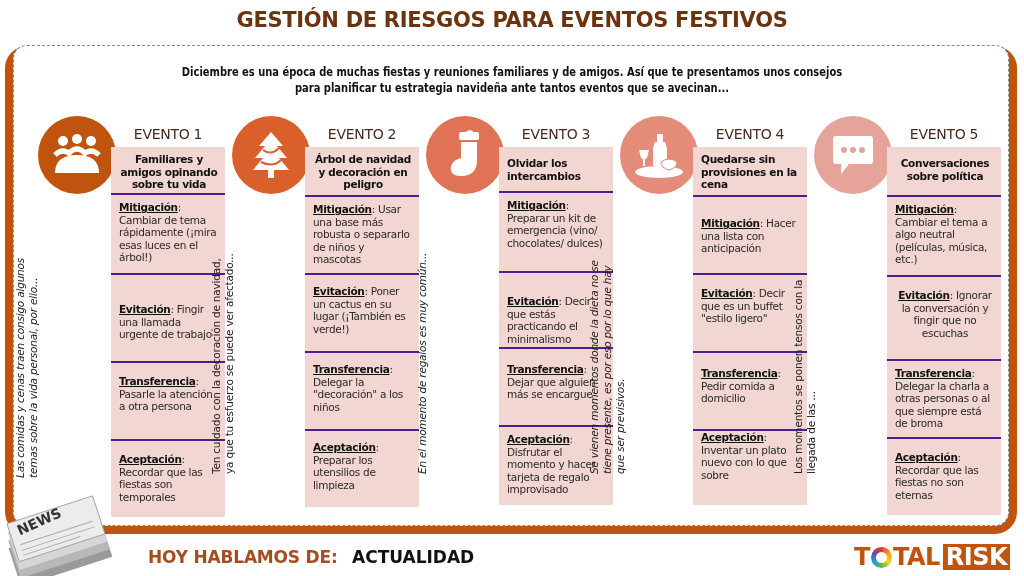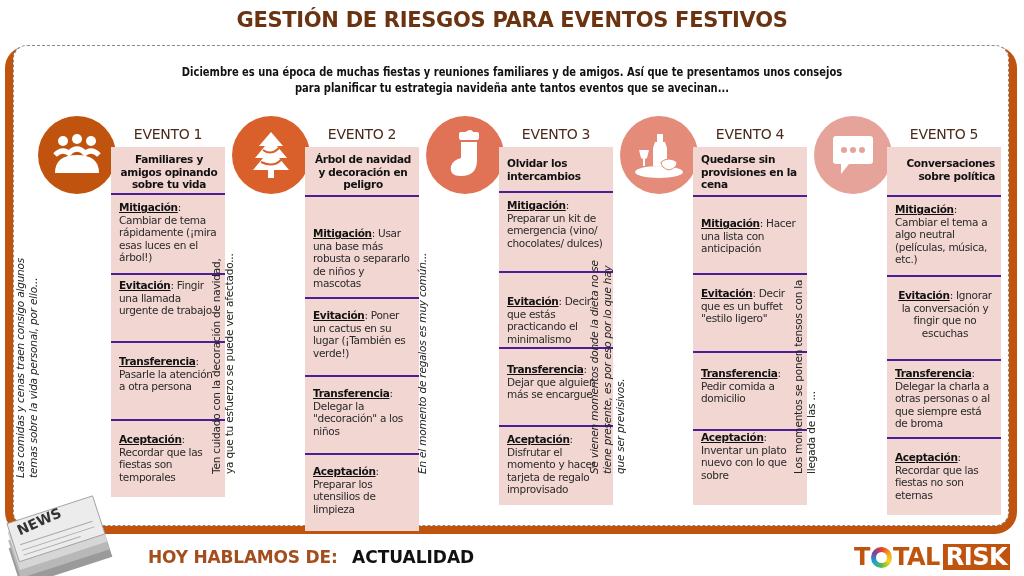--- a/index.html
+++ b/index.html
@@ -102,39 +102,39 @@
         <circle cx="28" cy="6" r="5" fill="#fff"></circle>
         <circle cx="42" cy="8" r="5" fill="#fff"></circle>
       <path d="M6 22 q8 -8 16 0 M20 20 q8 -8 16 0 M34 22 q8 -8 16 0" stroke="#fff" stroke-width="5" fill="none"></path>
       <path d="M6 40 Q6 22 28 22 Q50 22 50 40 Z" fill="#fff"></path>
     </svg>
   </div>
   <div class="ev-title">EVENTO 1</div>
   <div class="col">
     <div class="cell head" style="height:48px;">Familiares y amigos opinando sobre tu vida</div>
     <div class="cell" style="height:80px;"><span class="lbl">Mitigación</span>: <span>Cambiar de tema rápidamente (¡mira esas luces en el árbol!)</span></div>
-    <div class="cell" style="height:68px;padding-top:4px;"><span class="lbl">Evitación</span>: <span>Fingir una llamada urgente de trabajo</span></div>
+    <div class="cell" style="height:88px;padding-top:28px;"><span class="lbl">Evitación</span>: <span>Fingir una llamada urgente de trabajo</span></div>
     <div class="cell" style="height:78px;padding-top:12px;"><span class="lbl">Transferencia</span>: <span>Pasarle la atención a otra persona</span></div>
     <div class="cell" style="height:76px;padding-top:12px;"><span class="lbl">Aceptación</span>: <span>Recordar que las fiestas son temporales</span></div>
   </div>
   <div class="side" style="left:28px;bottom:36px;"><span class="italic">Las comidas y cenas traen consigo algunos temas sobre la vida personal, por ello...</span></div>
 </div>
 
 <div class="event" style="left:220px;">
   <div class="circle" style="background:#d9602a;">
     <svg width="40" height="50" viewBox="0 0 40 50">
       <path d="M20 2 L8 16 L14 16 L4 28 L12 28 L2 40 L38 40 L28 28 L36 28 L26 16 L32 16 Z" fill="#fff"></path>
       <rect x="17" y="40" width="6" height="8" fill="#fff"></rect>
       <path d="M12 20 Q20 26 28 18 M10 32 Q22 38 30 30" stroke="#d9602a" stroke-width="2" fill="none"></path>
     </svg>
   </div>
   <div class="ev-title">EVENTO 2</div>
   <div class="col">
     <div class="cell head" style="height:50px;">Árbol de navidad y decoración en peligro</div>
-    <div class="cell" style="height:78px;margin-top:24px;"><span class="lbl">Mitigación</span>: <span>Usar una base más robusta o separarlo de niños y mascotas</span></div>
+    <div class="cell" style="height:78px;"><span class="lbl">Mitigación</span>: <span>Usar una base más robusta o separarlo de niños y mascotas</span></div>
     <div class="cell" style="height:78px;padding-top:10px;"><span class="lbl">Evitación</span>: <span>Poner un cactus en su lugar (¡También es verde!)</span></div>
     <div class="cell" style="height:78px;padding-top:10px;"><span class="lbl">Transferencia</span>: <span>Delegar la "decoración" a los niños</span></div>
     <div class="cell" style="height:76px;padding-top:10px;"><span class="lbl">Aceptación</span>: <span>Preparar los utensilios de limpieza</span></div>
   </div>
   <div class="side" style="left:30px;bottom:40px;"><span>Ten cuidado con la decoración de navidad, ya que tu esfuerzo se puede ver afectado...</span></div>
 </div>
 
 <div class="event" style="left:414px;">
   <div class="circle" style="background:#e07356;">
     <svg width="40" height="50" viewBox="0 0 40 50">
@@ -181,21 +181,21 @@
     <svg width="44" height="42" viewBox="0 0 44 42">
       <rect x="2" y="2" width="40" height="28" rx="3" fill="#fff"></rect>
       <path d="M10 30 L10 40 L18 30 Z" fill="#fff"></path>
       <circle cx="13" cy="16" r="3" fill="#e6a39a"></circle>
         <circle cx="22" cy="16" r="3" fill="#e6a39a"></circle>
         <circle cx="31" cy="16" r="3" fill="#e6a39a"></circle>
     </svg>
   </div>
   <div class="ev-title">EVENTO 5</div>
   <div class="col">
-    <div class="cell head" style="height:50px;text-align:right;padding-top:10px;">Conversaciones sobre política</div>
+    <div class="cell head" style="height:50px;text-align:center;padding-top:10px;">Conversaciones sobre política</div>
     <div class="cell" style="height:80px;"><span class="lbl">Mitigación</span>: <span>Cambiar el tema a algo neutral (películas, música, etc.)</span></div>
     <div class="cell" style="height:84px;padding-top:12px;text-align:center;"><span class="lbl">Evitación</span>: <span>Ignorar la conversación y fingir que no escuchas</span></div>
     <div class="cell" style="height:78px;"><span class="lbl">Transferencia</span>: <span>Delegar la charla a otras personas o al que siempre está de broma</span></div>
     <div class="cell" style="height:76px;padding-top:12px;"><span class="lbl">Aceptación</span>: <span>Recordar que las fiestas no son eternas</span></div>
   </div>
   <div class="side" style="left:30px;bottom:40px;"><span>Los momentos se ponen tensos con la llegada de las ...</span></div>
 </div>
 
 <div class="news">
   <svg width="120" height="88" viewBox="0 0 120 88">

